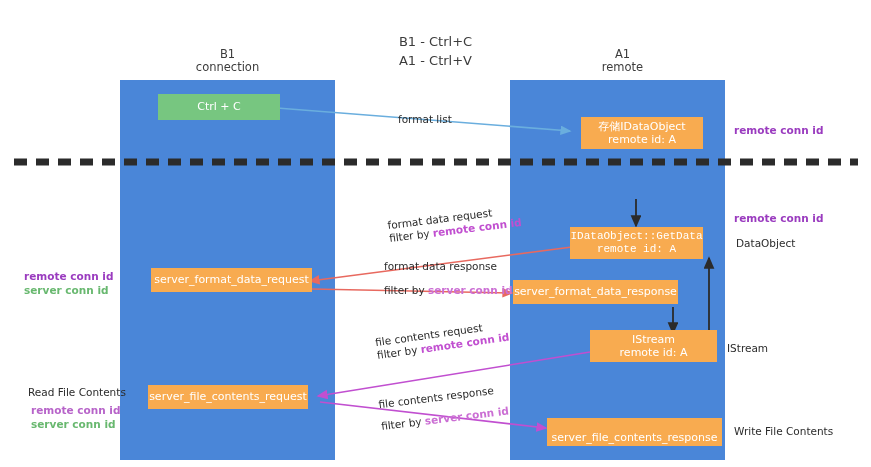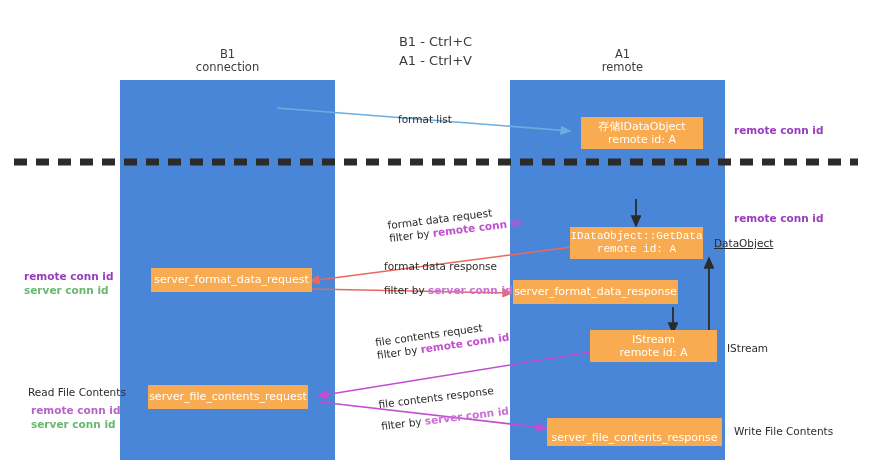--- a/index.html
+++ b/index.html
@@ -127,20 +127,23 @@
 
     <path d="M673,307 L673,333" stroke="#2b2b2b" stroke-width="1.8" fill="none" marker-end="url(#ah-black)"></path>
 
     <path d="M709,333 L709,258" stroke="#2b2b2b" stroke-width="1.8" fill="none" marker-end="url(#ah-black)"></path>
 
     <line x1="590" y1="352" x2="318" y2="396" stroke="#c14fd0" stroke-width="1.6" marker-end="url(#ah-pink)"></line>
 
     <line x1="320" y1="402" x2="546" y2="428" stroke="#c14fd0" stroke-width="1.6" marker-end="url(#ah-pink)"></line>
   </svg>
 
+  <div class="node green" style="left:158px; top:94px; width:122px; height:26px;">
+    <span>Ctrl + C</span>
+  </div>
 
   <div class="node orange" style="left:575px; top:117px; width:122px; height:32px;margin-left:6px;">
     <span>存储IDataObject</span>
     <span class="l2">remote id: A</span>
   </div>
 
 
   <div class="node orange" style="left:570px; top:227px; width:133px; height:32px;font-family:Liberation Mono, monospace;">
     <span>IDataObject::GetData</span>
     <span class="l2">remote id: A</span>
@@ -194,21 +197,21 @@
 
   <div class="edge-label rot-up" style="left:382px; top:398px; transform: rotate(-7deg);">
     <div>file contents response</div>
     <div style="margin-top:9px;">
       <span>filter by </span><span class="hl-server">server conn id</span>
     </div>
   </div>
 
   <div class="side-note remote" style="left:734px; top:123px;">remote conn id</div>
   <div class="side-note remote" style="left:734px; top:211px;">remote conn id</div>
-  <div class="side-note" style="left:714px; top:236px;text-decoration:underline;">DataObject</div>
+  <div class="side-note" style="left:736px; top:236px;">DataObject</div>
   <div class="side-note" style="left:727px; top:341px;">IStream</div>
   <div class="side-note" style="left:734px; top:424px;">Write File Contents</div>
 
   <div class="side-note remote" style="left:24px; top:269px;">remote conn id</div>
   <div class="side-note server" style="left:24px; top:283px;">server conn id</div>
   <div class="side-note" style="left:28px; top:385px;">Read File Contents</div>
   <div class="side-note server-pink" style="left:31px; top:403px;">remote conn id</div>
   <div class="side-note server" style="left:31px; top:417px;">server conn id</div>
 
 </div>

